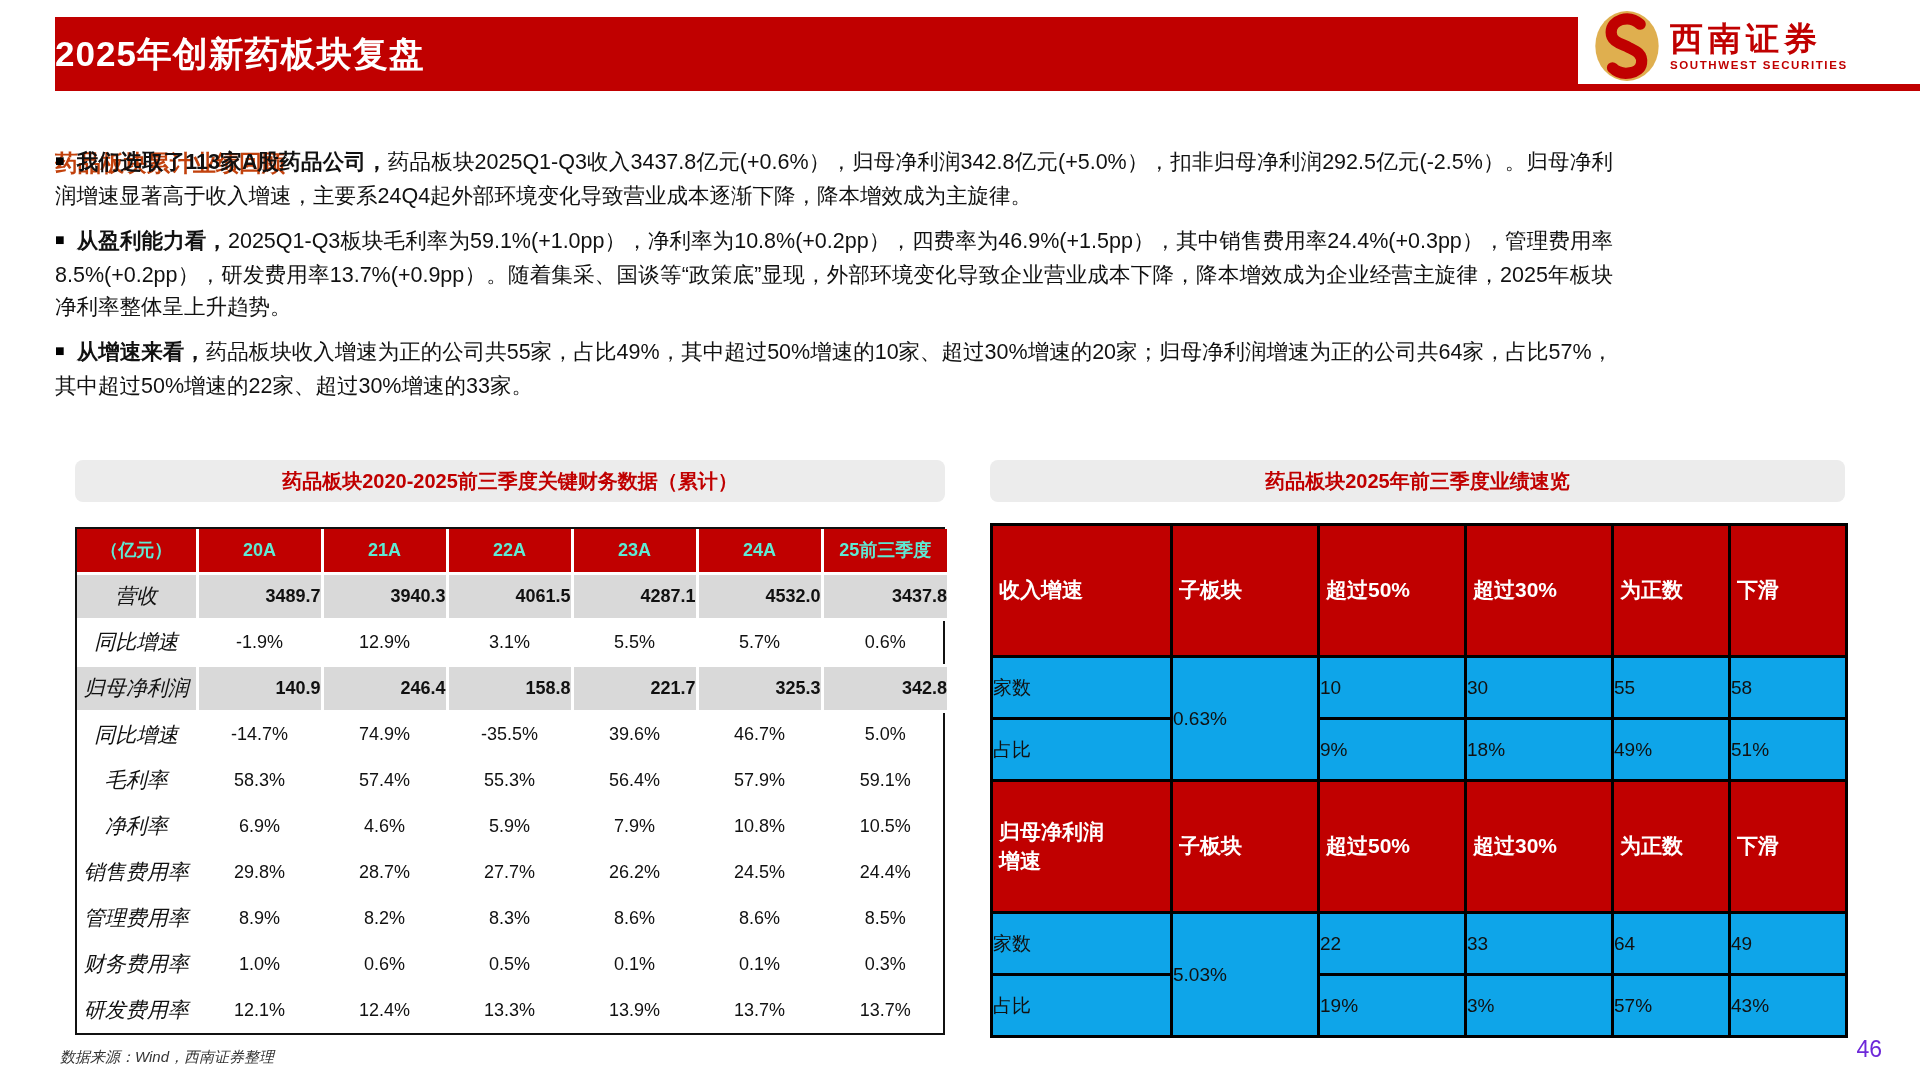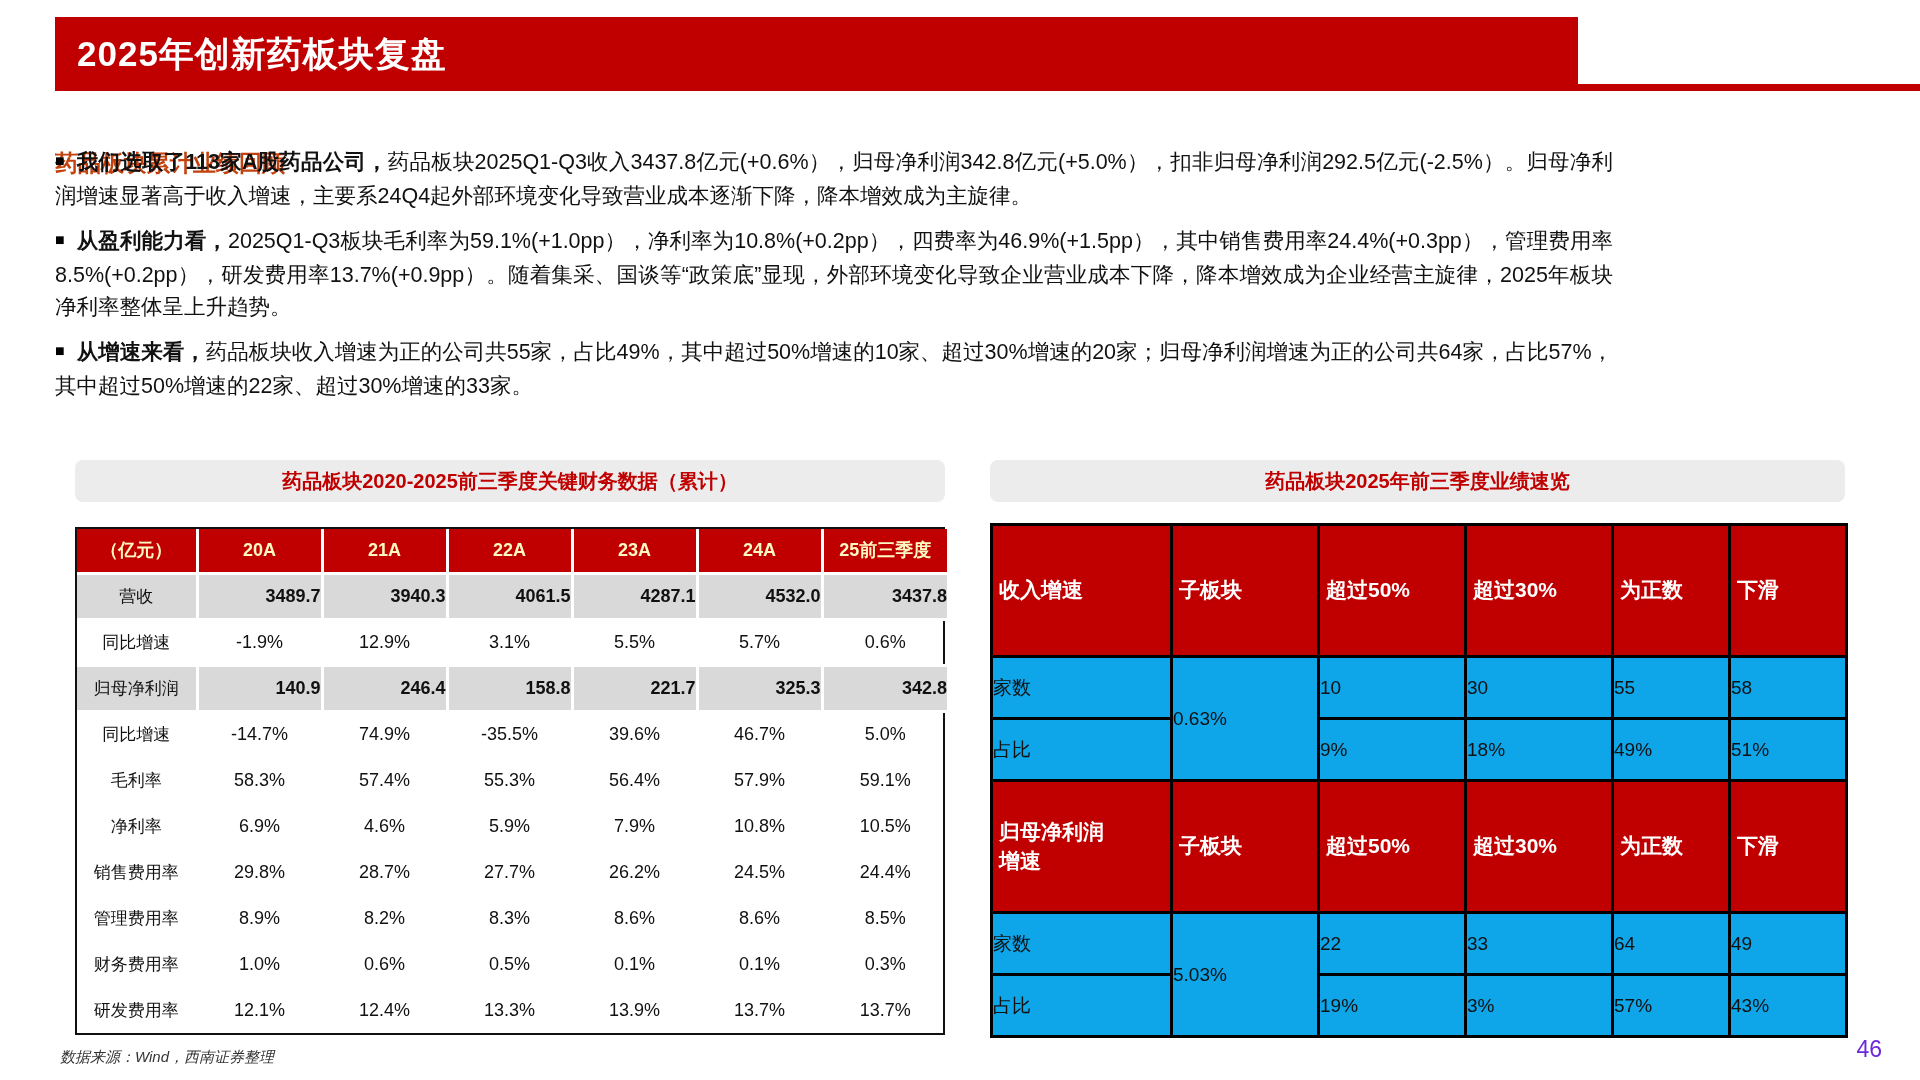--- a/index.html
+++ b/index.html
@@ -8,21 +8,21 @@
     position:relative; width:1920px; height:1080px; background:#ffffff;
     font-family:"Liberation Sans", sans-serif; overflow:hidden; margin:0 auto;
   }
 
   
   .header-bar {
     position:absolute; left:55px; top:17px; width:1523px; height:74px;
     background:#C00000; display:flex; align-items:center;
   }
   .header-bar .title {
-    color:#ffffff; font-size:35px; font-weight:bold; padding-left:22px; letter-spacing:1px;
+    color:#ffffff; font-size:35px; font-weight:bold; letter-spacing:1px;
   }
   .header-strip {
     position:absolute; left:1578px; top:84px; width:342px; height:7px; background:#C00000;
   }
   .logo {
     position:absolute; left:1594px; top:8px; height:76px;
     display:flex; align-items:center; gap:10px;
   }
   .logo .cn {
     color:#C00000; font-size:33px; font-weight:bold; letter-spacing:5px;
@@ -59,27 +59,27 @@
   .panel-title.right { left:990px; width:855px; }
 
   
   .ltable-wrap {
     position:absolute; left:75px; top:527px; width:870px;
     border:2px solid #111;
   }
   table { border-collapse:collapse; table-layout:fixed; width:100%; }
   .ltable thead tr { height:44px; }
   .ltable th {
-    background:#C00000; color:#fef9c3; font-size:18px; font-weight:bold; text-align:center;
+    background:#C00000; color:#5eead4; font-size:18px; font-weight:bold; text-align:center;
     border-left:3px solid #fff;
   }
   .ltable th:first-child { border-left:none; }
   .ltable tbody tr { height:46px; }
   .ltable td { text-align:center; font-size:18px; color:#111; border-left:3px solid #fff; }
-  .ltable td:first-child { border-left:none; font-size:17px; }
+  .ltable td:first-child { border-left:none; font-size:21px;font-style:italic; }
   .ltable tr.hl td { background:#D9D9D9; border-top:3px solid #fff; border-bottom:3px solid #fff; }
   .ltable tr.hl td.val { font-weight:bold;text-align:right; }
 
   
   .rtable-wrap { position:absolute; left:990px; top:523px; width:855px; }
   .rtable th, .rtable td { border:3px solid #000; text-align:left; }
   .rtable tr.rhead { height:132px; }
   .rtable tr.rhead th {
     background:#C00000; color:#fff; font-size:21px; font-weight:bold; line-height:1.35; padding:0 6px;
   }
@@ -99,20 +99,30 @@
 </head>
 <body>
 
 <div class="slide">
 
   <div class="header-bar">
     <div class="title">2025年创新药板块复盘</div>
   </div>
   <div class="header-strip"></div>
 
+  <div class="logo">
+    <svg width="66" height="74" viewBox="0 0 100 110">
+      <ellipse cx="50" cy="55" rx="48" ry="53" fill="#DFAF4F"></ellipse>
+      <path d="M70 22 C 52 6 26 16 26 34 C 26 50 44 52 52 57 C 62 62 74 66 72 81 C 70 97 42 102 28 88" stroke="#C00000" stroke-width="17" fill="none" stroke-linecap="round"></path>
+    </svg>
+    <div>
+      <div class="cn">西南证券</div>
+      <div class="en">SOUTHWEST SECURITIES</div>
+    </div>
+  </div>
 
   <div class="section-heading">药品板块累计业绩回顾</div>
 
   <ul class="bullets">
     <li>
       <span class="marker">■</span><span class="lead">我们选取了113家A股药品公司，</span><span>药品板块2025Q1-Q3收入3437.8亿元(+0.6%），归母净利润342.8亿元(+5.0%），扣非归母净利润292.5亿元(-2.5%）。归母净利润增速显著高于收入增速，主要系24Q4起外部环境变化导致营业成本逐渐下降，降本增效成为主旋律。</span>
     </li>
     <li>
       <span class="marker">■</span><span class="lead">从盈利能力看，</span><span>2025Q1-Q3板块毛利率为59.1%(+1.0pp），净利率为10.8%(+0.2pp），四费率为46.9%(+1.5pp），其中销售费用率24.4%(+0.3pp），管理费用率8.5%(+0.2pp），研发费用率13.7%(+0.9pp）。随着集采、国谈等“政策底”显现，外部环境变化导致企业营业成本下降，降本增效成为企业经营主旋律，2025年板块净利率整体呈上升趋势。</span>
     </li>

